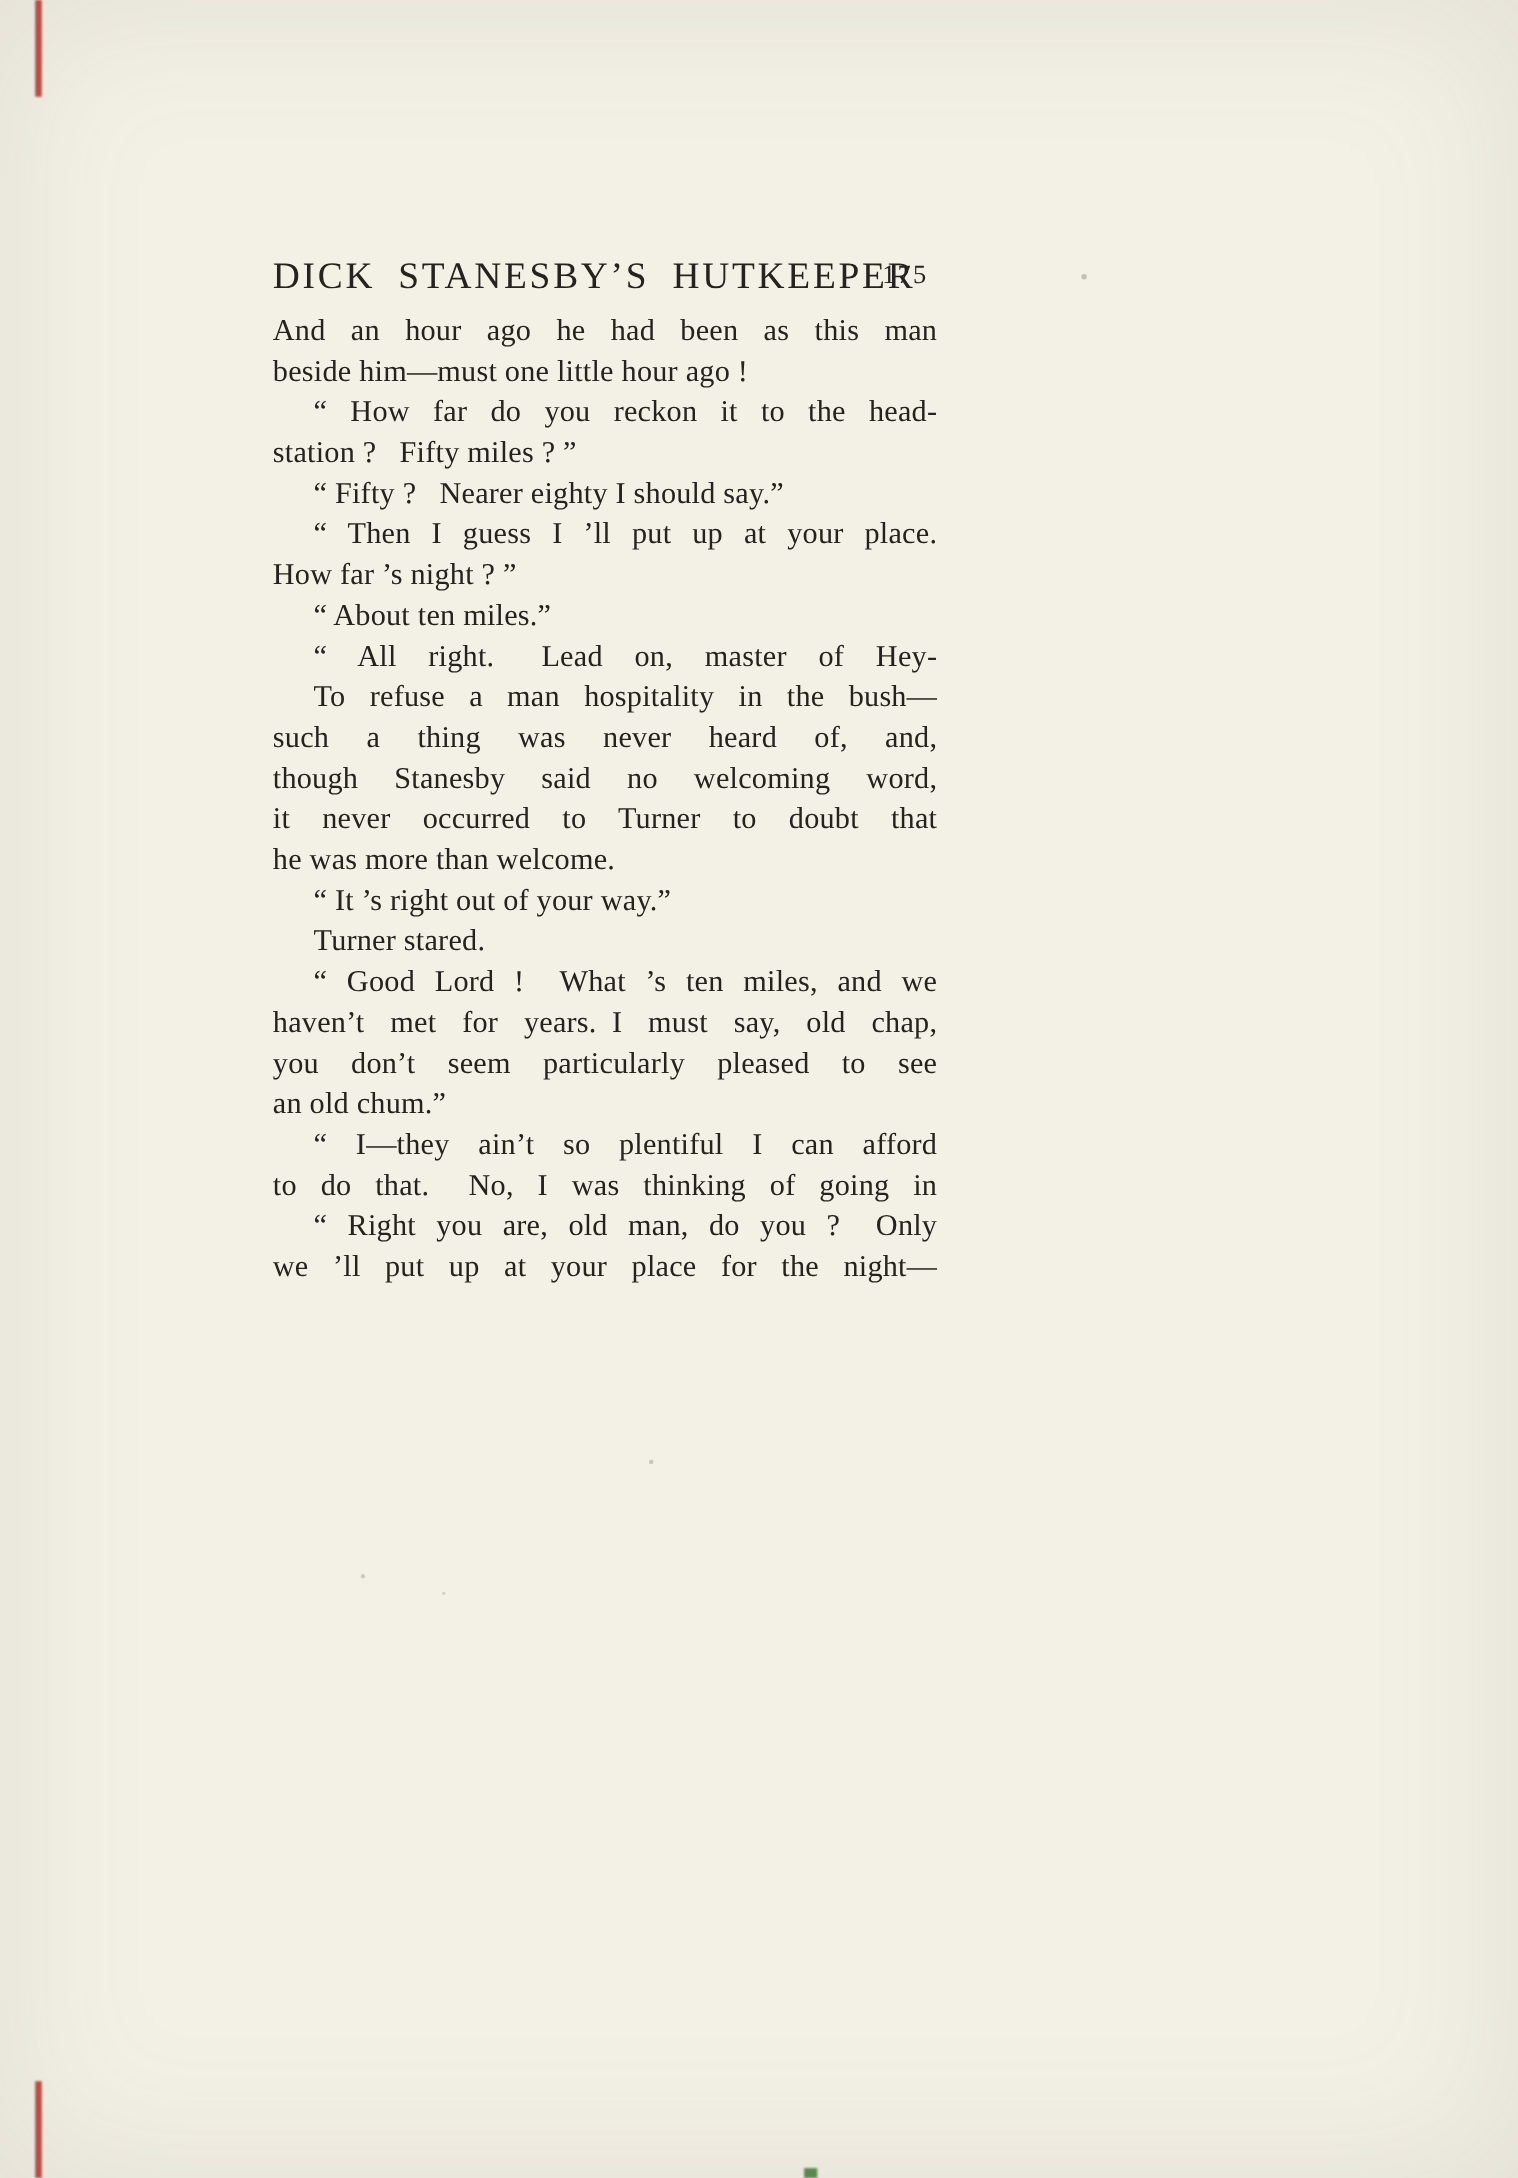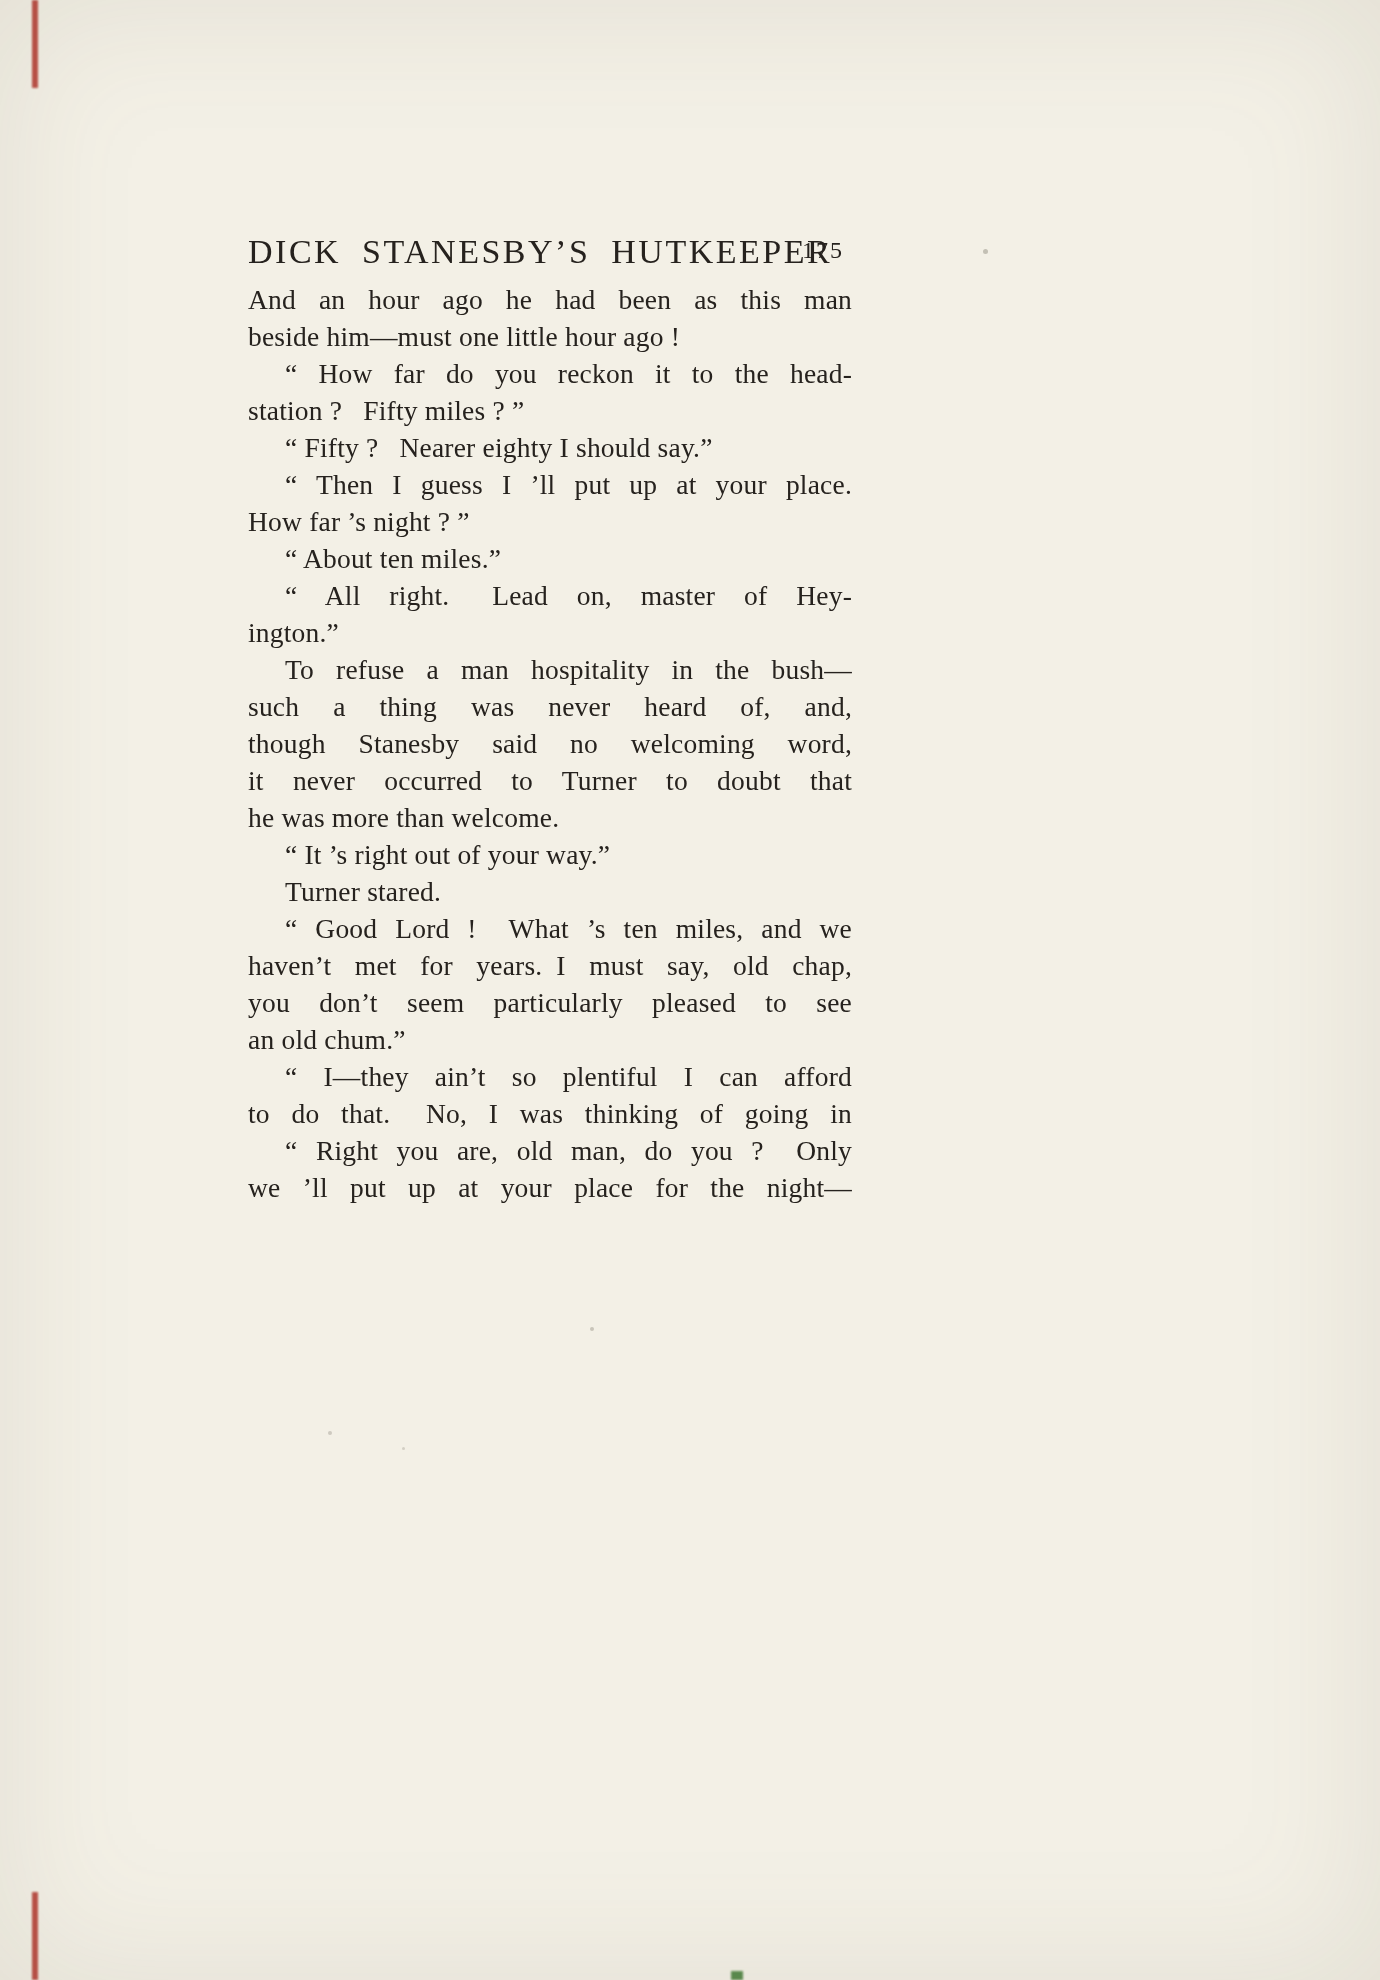--- a/index.html
+++ b/index.html
@@ -116,21 +116,20 @@
     <div class="bodytext">
         <div class="line j">And an hour ago he had been as this man</div>
         <div class="line">beside him—must one little hour ago !</div>
         <div class="line j indent">“ How far do you reckon it to the head-</div>
         <div class="line">station ?  Fifty miles ? ”</div>
         <div class="line indent">“ Fifty ?  Nearer eighty I should say.”</div>
         <div class="line j indent">“ Then I guess I ’ll put up at your place.</div>
         <div class="line">How far ’s night ? ”</div>
         <div class="line indent">“ About ten miles.”</div>
         <div class="line j indent">“ All right.  Lead on, master of Hey-</div>
-        <div class="line">ington.”</div>
         <div class="line j indent">To refuse a man hospitality in the bush—</div>
         <div class="line j">such a thing was never heard of, and,</div>
         <div class="line j">though Stanesby said no welcoming word,</div>
         <div class="line j">it never occurred to Turner to doubt that</div>
         <div class="line">he was more than welcome.</div>
         <div class="line indent">“ It ’s right out of your way.”</div>
         <div class="line indent">Turner stared.</div>
         <div class="line j indent">“ Good Lord !  What ’s ten miles, and we</div>
         <div class="line j">haven’t met for years. I must say, old chap,</div>
         <div class="line j">you don’t seem particularly pleased to see</div>

